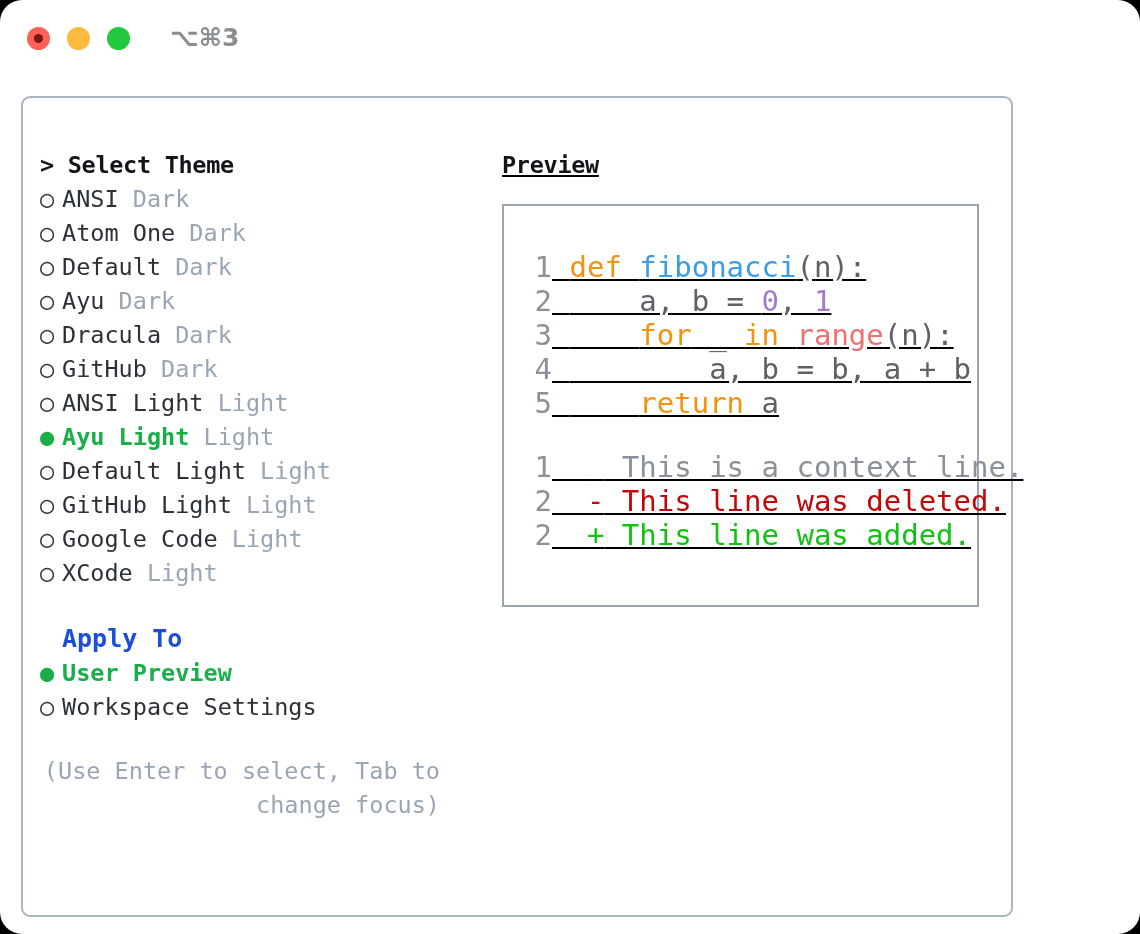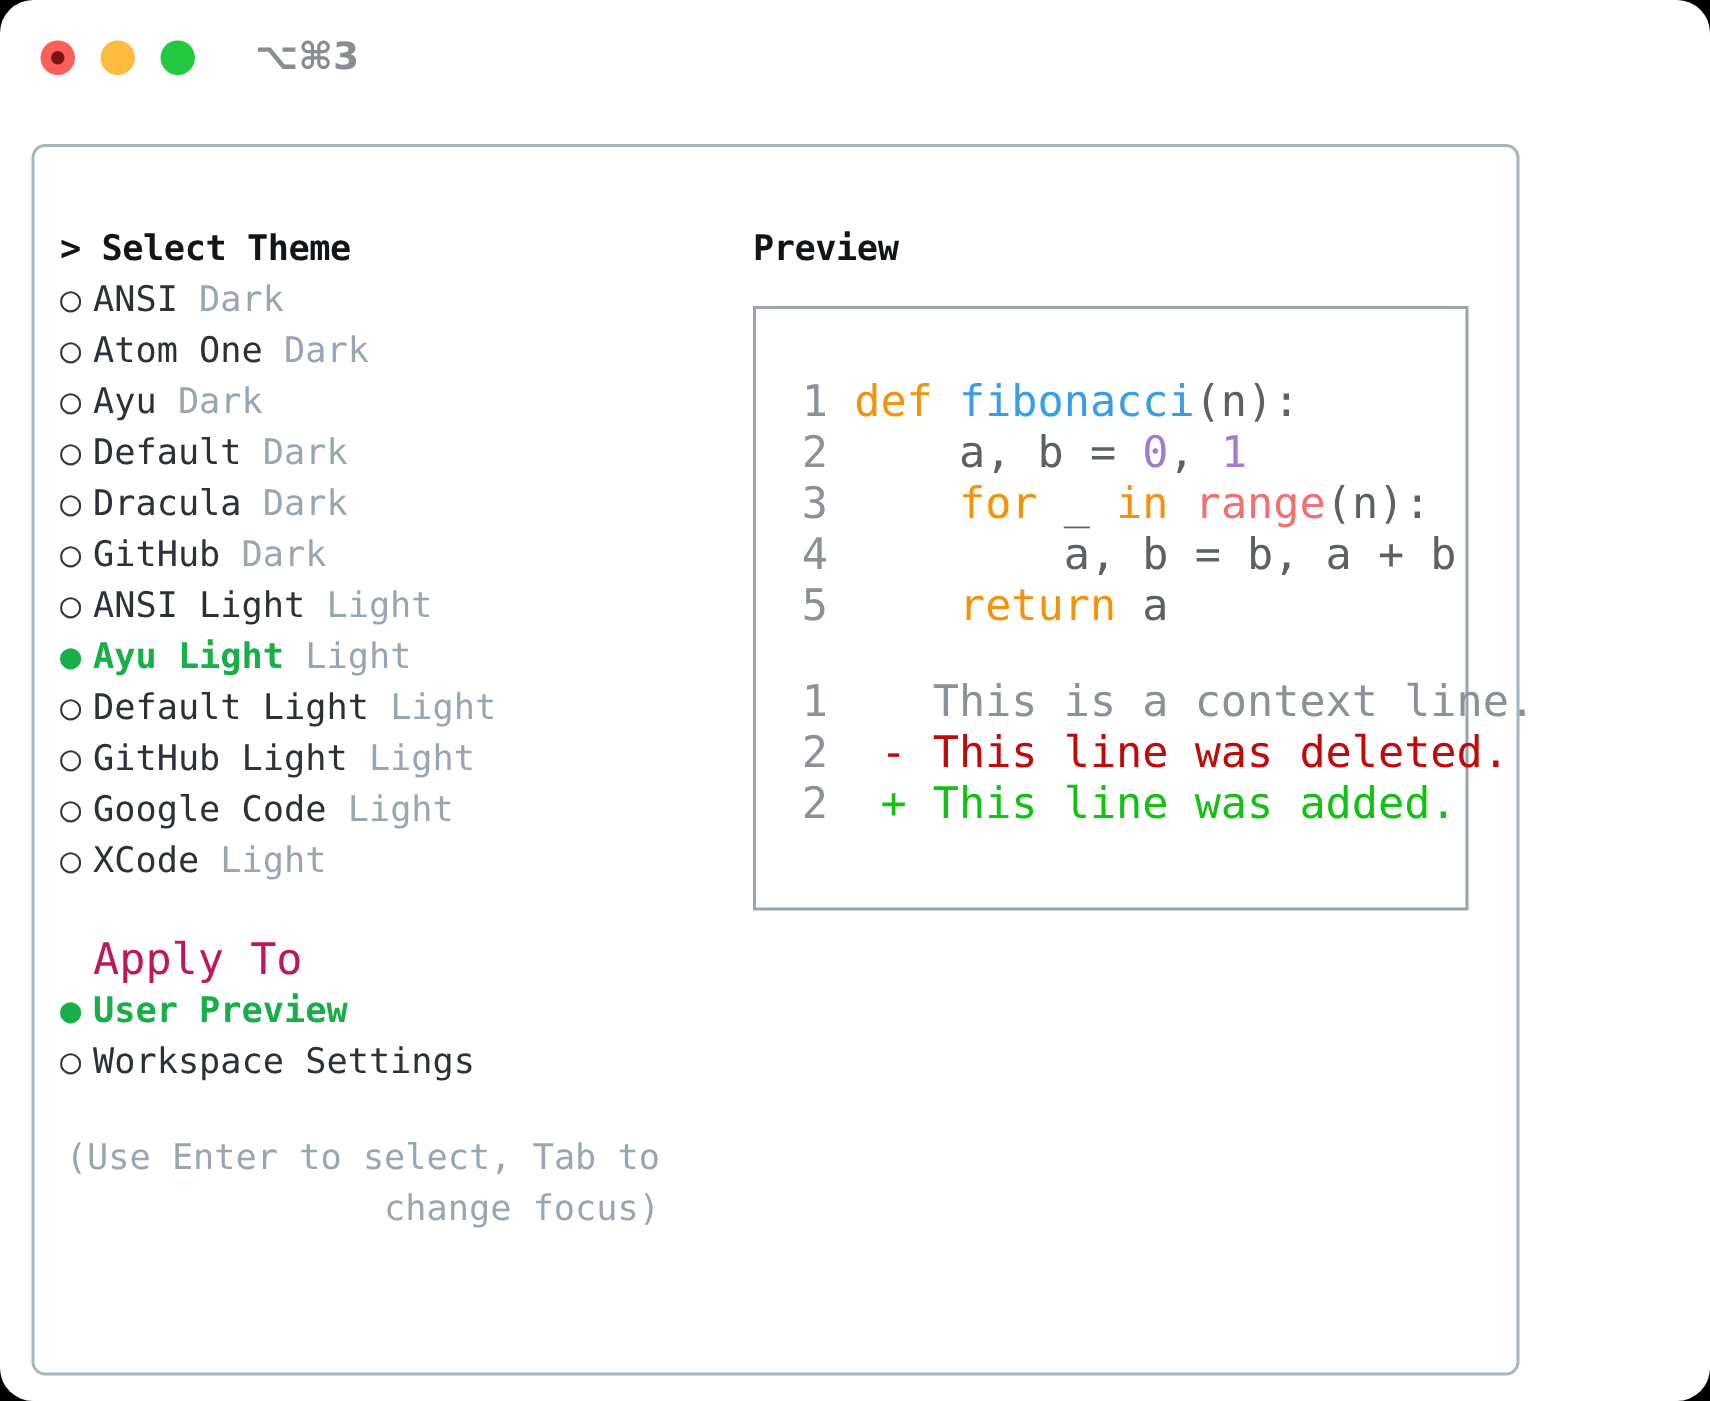--- a/index.html
+++ b/index.html
@@ -96,42 +96,43 @@
     color: #33383d;
   }
   .marker.sel { color: #18ae48; }
   .item-label { color: #2b3137; }
   .item-label.sel { color: #18ae48; font-weight: bold; }
   .variant { color: #9aa5b4; }
 
   #apply-to-header {
     margin-top: 32px;
     padding-left: 22px;
-    font-size: 29px;
+    font-size: 25px;
     height: 34px;
     line-height: 34px;
-    color: #be185d;
-    font-weight: normal;
+    color: #1d4ed8;
+    font-weight: bold;
   }
 
   #hint-text {
     margin-top: 30px;
     font-size: 23.5px;
     line-height: 34px;
     color: #9aa5b4;
     width: 400px;
     text-align: right;
   }
 
   
   #preview-column {
     position: absolute;
     left: 479px;
     top: 50px;
     width: 490px;
+    text-decoration: underline;
   }
   #preview-header {
     font-size: 23.5px;
     line-height: 34px;
     font-weight: bold;
     color: #111418;
     letter-spacing: -0.3px;
   }
   #preview-box {
     margin-top: 22px;
@@ -181,22 +182,22 @@
 
   <div id="content-panel">
 
     <div id="theme-column">
 
       <div class="row" id="select-theme-header">&gt; Select Theme</div>
 
       <div id="theme-items">
           <div class="row"><span class="marker">○</span><span class="item-label">ANSI</span><span class="variant"> Dark</span></div>
           <div class="row"><span class="marker">○</span><span class="item-label">Atom One</span><span class="variant"> Dark</span></div>
+          <div class="row"><span class="marker">○</span><span class="item-label">Default</span><span class="variant"> Dark</span></div>
           <div class="row"><span class="marker">○</span><span class="item-label">Ayu</span><span class="variant"> Dark</span></div>
-          <div class="row"><span class="marker">○</span><span class="item-label">Default</span><span class="variant"> Dark</span></div>
           <div class="row"><span class="marker">○</span><span class="item-label">Dracula</span><span class="variant"> Dark</span></div>
           <div class="row"><span class="marker">○</span><span class="item-label">GitHub</span><span class="variant"> Dark</span></div>
           <div class="row"><span class="marker">○</span><span class="item-label">ANSI Light</span><span class="variant"> Light</span></div>
           <div class="row"><span class="marker sel">●</span><span class="item-label sel">Ayu Light</span><span class="variant"> Light</span></div>
           <div class="row"><span class="marker">○</span><span class="item-label">Default Light</span><span class="variant"> Light</span></div>
           <div class="row"><span class="marker">○</span><span class="item-label">GitHub Light</span><span class="variant"> Light</span></div>
           <div class="row"><span class="marker">○</span><span class="item-label">Google Code</span><span class="variant"> Light</span></div>
           <div class="row"><span class="marker">○</span><span class="item-label">XCode</span><span class="variant"> Light</span></div>
         </div>
 

